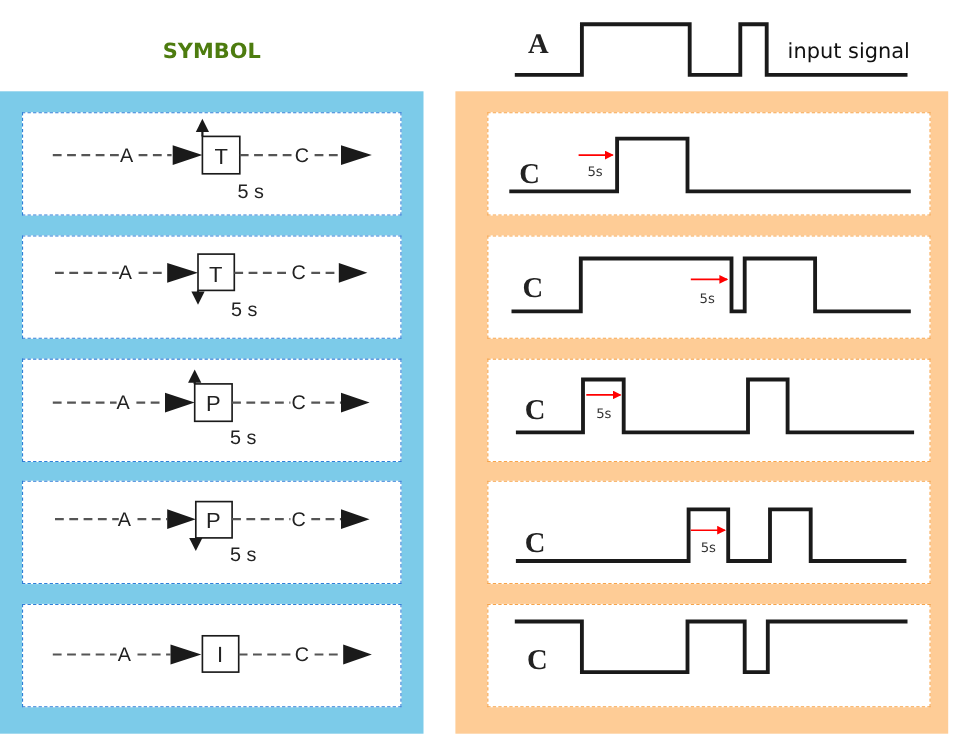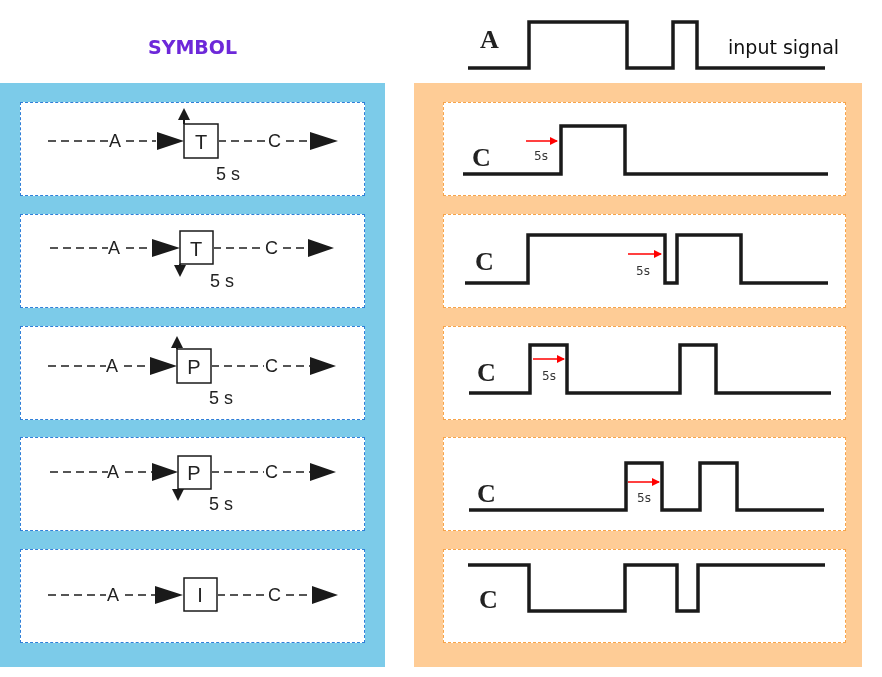--- a/index.html
+++ b/index.html
@@ -1,30 +1,30 @@
 <!DOCTYPE html>
 <html><head>
 <meta charset="utf-8">
 <style>
   html, body { margin:0; padding:0; background:#ffffff; }
   body { width:882px; height:677px; position:relative; overflow:hidden; font-family:"DejaVu Sans", sans-serif; }
-  .heading { position:absolute; left:0; width:385px; top:36px; text-align:center; font-weight:bold; font-size:19px; color:#6d28d9; font-family:"DejaVu Sans", sans-serif; }
+  .heading { position:absolute; left:0; width:385px; top:36px; text-align:center; font-weight:bold; font-size:19px; color:#4d7c0f; font-family:"DejaVu Sans", sans-serif; }
   .panel { position:absolute; top:83px; height:584px; }
   .panel-blue { left:0; width:385px; background:#7ccbe9; }
   .panel-orange { left:414px; width:448px; background:#fecc96; }
   .row { position:absolute; background:#ffffff; box-sizing:border-box; }
   .row-blue { left:20px; width:345px; height:94px; border:1px dashed #2f7fd8; }
   .row-orange { left:29px; width:403px; height:94px; border:1px dashed #f7a44a; }
   svg { position:absolute; left:0; top:0; overflow:visible; }
   .sym-text { font-family:"Liberation Sans", sans-serif; font-size:18px; fill:#222; }
   .box-letter { font-family:"Liberation Sans", sans-serif; font-size:20px; fill:#222; }
   .time-text { font-family:"Liberation Sans", sans-serif; font-size:18px; fill:#222; }
   .sig-label { font-family:"Liberation Serif", serif; font-weight:bold; font-size:26px; fill:#222; }
   .small-5s { font-family:"DejaVu Sans", sans-serif; font-size:12px; fill:#333; }
-  .input-label { position:absolute; left:716px; top:36px; font-size:19px; color:#111; font-family:"DejaVu Sans", sans-serif;margin-left:12px; }
+  .input-label { position:absolute; left:716px; top:36px; font-size:19px; color:#111; font-family:"DejaVu Sans", sans-serif; }
   .sig { fill:none; stroke:#1a1a1a; stroke-width:3.5; stroke-linejoin:miter; }
 </style>
 </head>
 <body>
 
 <div class="heading">SYMBOL</div>
 
 <svg width="882" height="90">
   <text x="480" y="48" class="sig-label">A</text>
   <polyline class="sig" points="468,68 529,68 529,22 627,22 627,68 673,68 673,22 697,22 697,68 825,68"></polyline>

